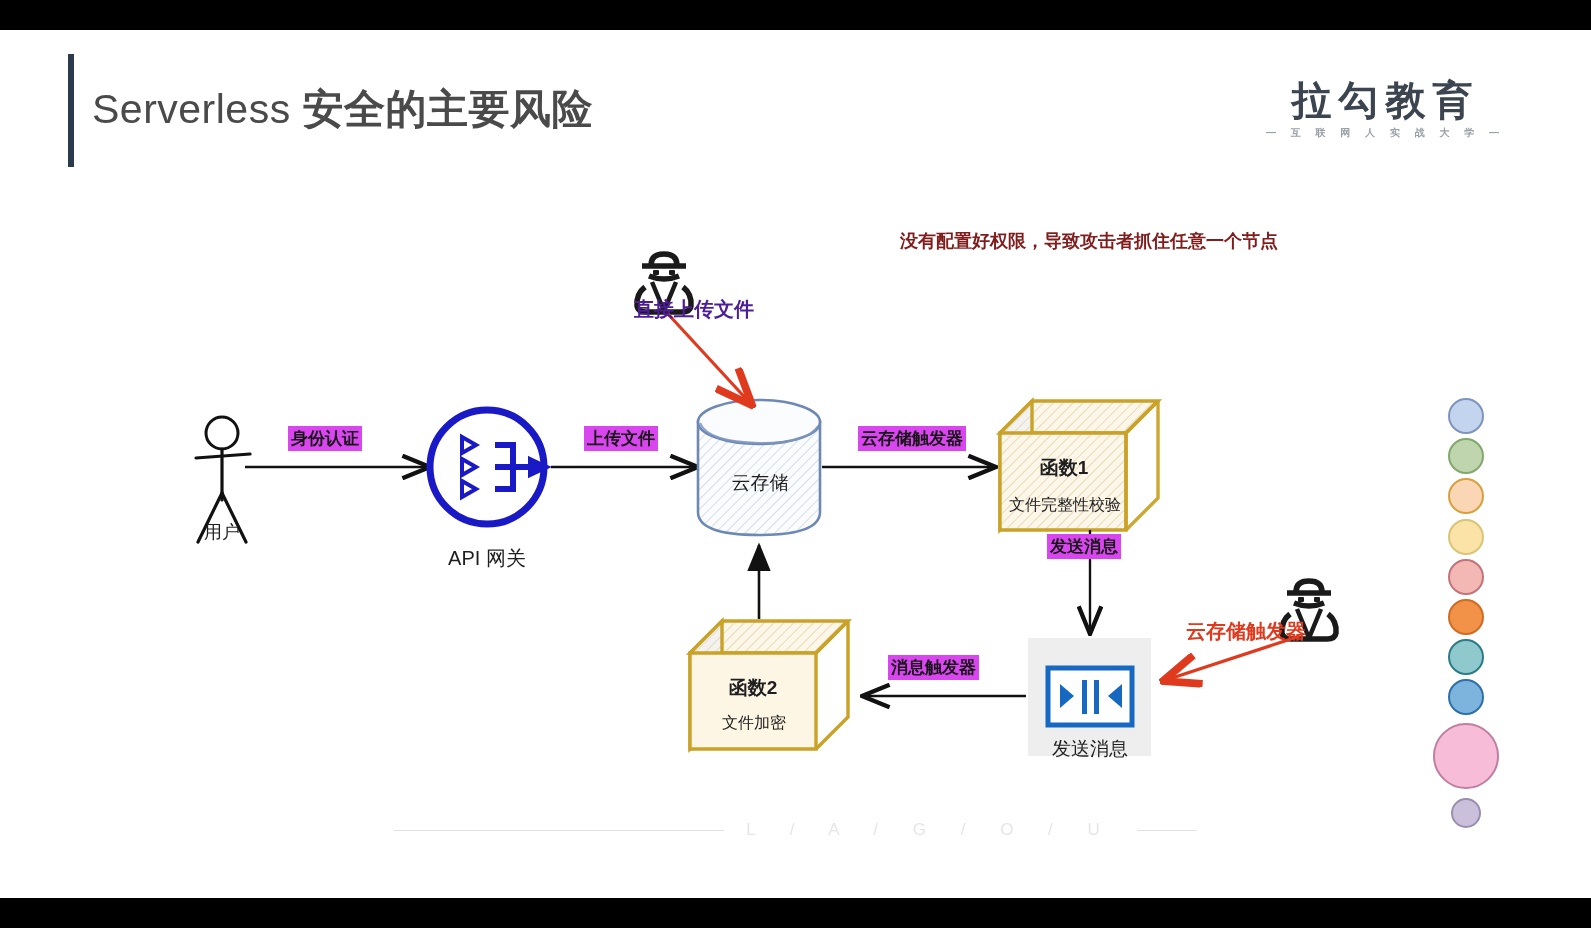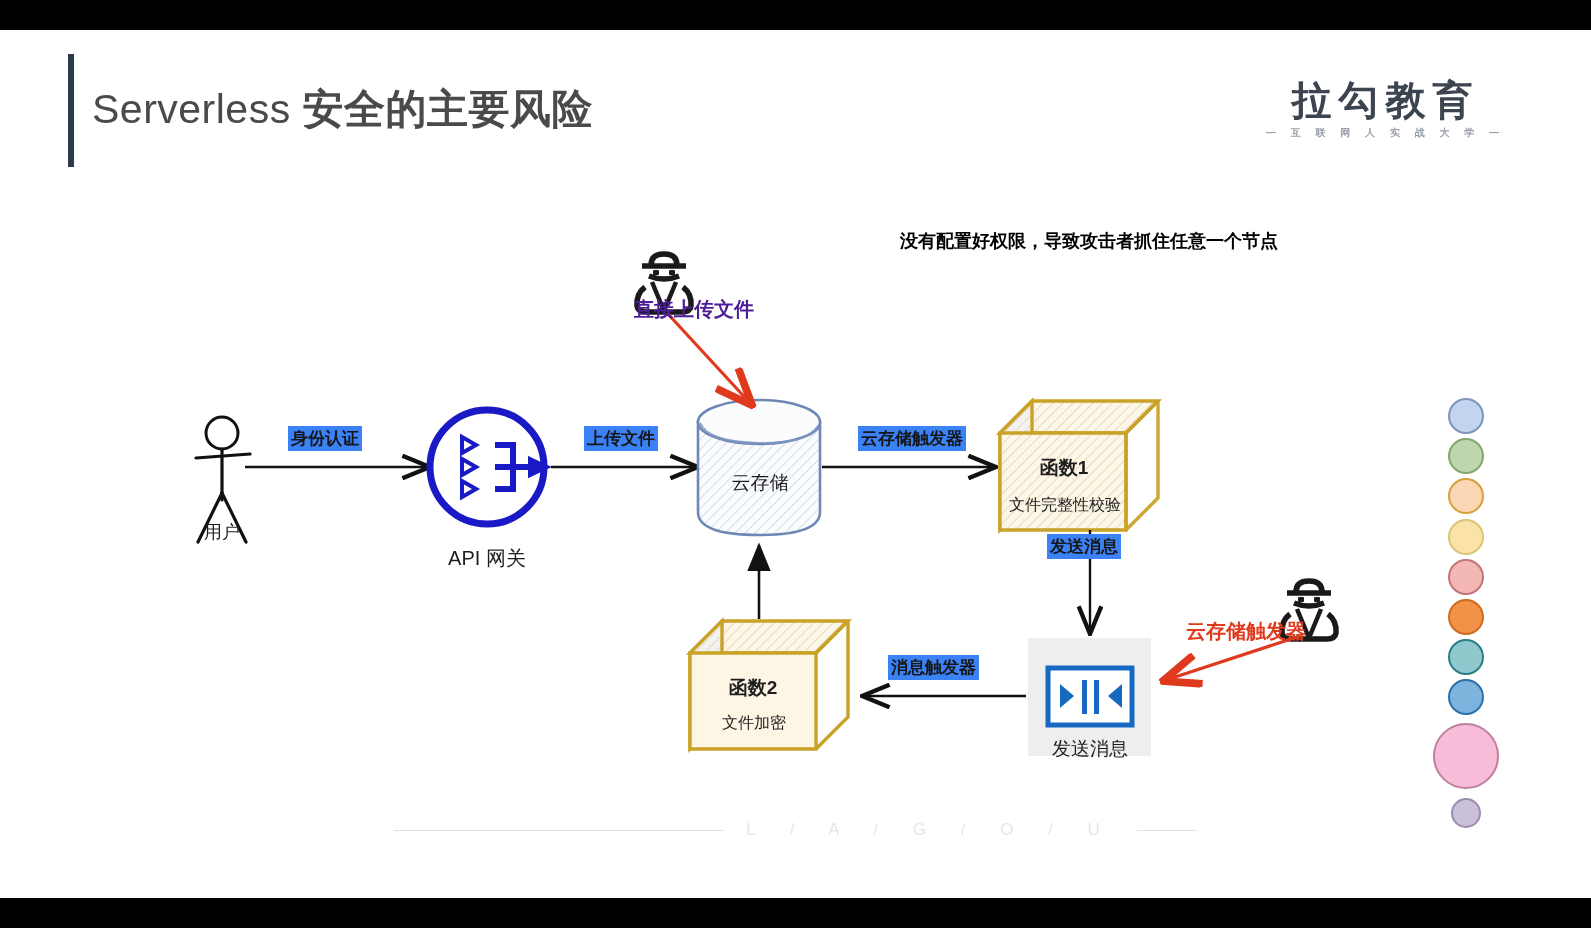--- a/index.html
+++ b/index.html
@@ -111,21 +111,21 @@
     position: absolute;
     text-align: center;
     color: #1e1e1e;
     white-space: nowrap;
   }
   .edge-label {
     position: absolute;
     font-size: 17px;
     color: #161616;
     font-weight: bold;
-    background: #3b82f6;
+    background: #d946ef;
     padding: 1px 3px;
     white-space: nowrap;
   }
   .alert-label {
     position: absolute;
     font-weight: bold;
     white-space: nowrap;
   }
 
   
@@ -323,21 +323,21 @@
 
     
     <div class="edge-label" style="left:288px; top:396px;">身份认证</div>
     <div class="edge-label" style="left:584px; top:396px;">上传文件</div>
     <div class="edge-label" style="left:849px; top:396px;margin-left:9px;">云存储触发器</div>
     <div class="edge-label" style="left:1047px; top:504px;">发送消息</div>
     <div class="edge-label" style="left:888px; top:625px;">消息触发器</div>
 
     
     <div class="alert-label" style="left:634px; top:266px; font-size:20px; color:#4c1d95;">直接上传文件</div>
-    <div class="alert-label" style="left:900px; top:199px; font-size:18px; color:#000000;">没有配置好权限，导致攻击者抓住任意一个节点</div>
+    <div class="alert-label" style="left:900px; top:199px; font-size:18px; color:#7f1d1d;">没有配置好权限，导致攻击者抓住任意一个节点</div>
     <div class="alert-label" style="left:1186px; top:588px; font-size:20px; color:#e03a1e;">云存储触发器</div>
   </div>
 
   <div id="palette">
       <div class="swatch" style="width: 36px; height: 36px; background: rgb(195, 212, 239); border: 2px solid rgb(126, 147, 189); top: 0px; left: 15px;"></div>
       <div class="swatch" style="width: 36px; height: 36px; background: rgb(190, 213, 174); border: 2px solid rgb(130, 168, 108); top: 40px; left: 15px;"></div>
       <div class="swatch" style="width: 36px; height: 36px; background: rgb(250, 214, 180); border: 2px solid rgb(214, 161, 60); top: 80px; left: 15px;"></div>
       <div class="swatch" style="width: 36px; height: 36px; background: rgb(251, 227, 168); border: 2px solid rgb(217, 197, 117); top: 121px; left: 15px;"></div>
       <div class="swatch" style="width: 36px; height: 36px; background: rgb(243, 184, 179); border: 2px solid rgb(194, 116, 122); top: 161px; left: 15px;"></div>
       <div class="swatch" style="width: 36px; height: 36px; background: rgb(242, 146, 72); border: 2px solid rgb(207, 108, 33); top: 201px; left: 15px;"></div>

